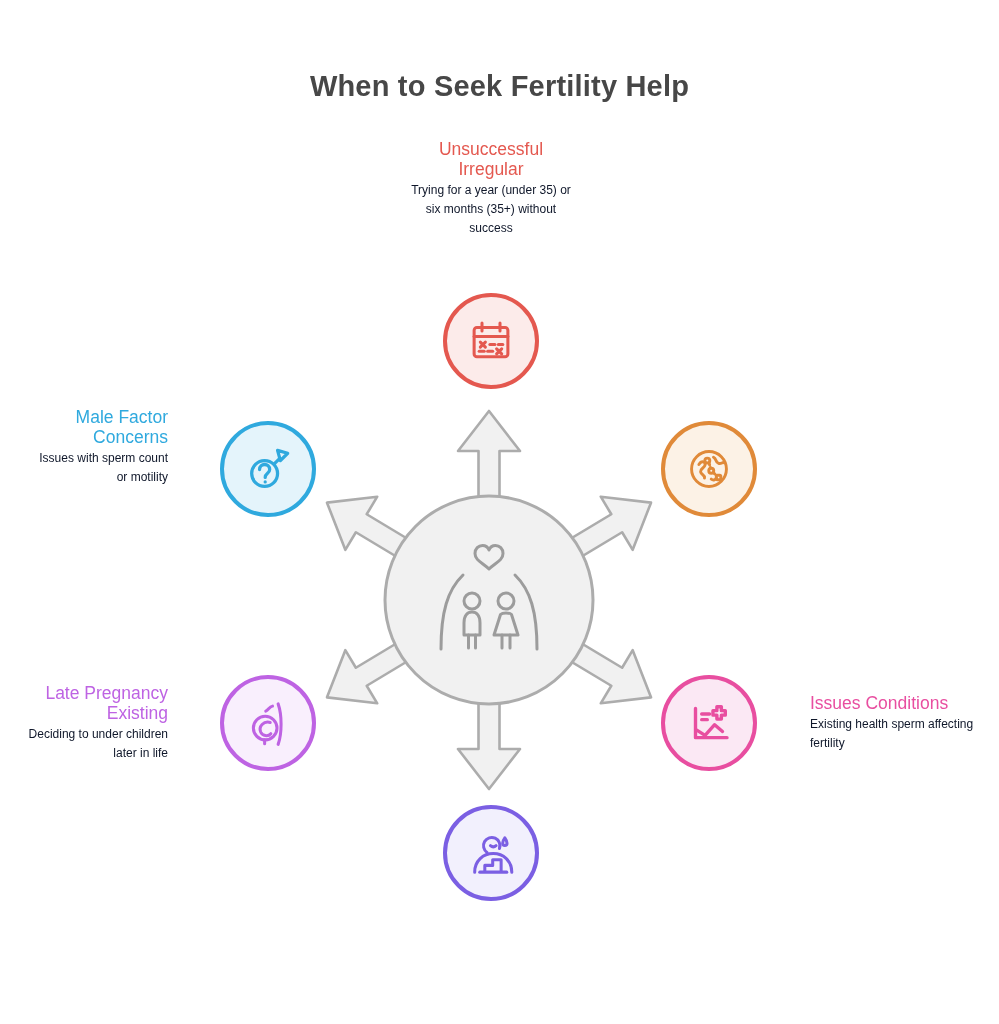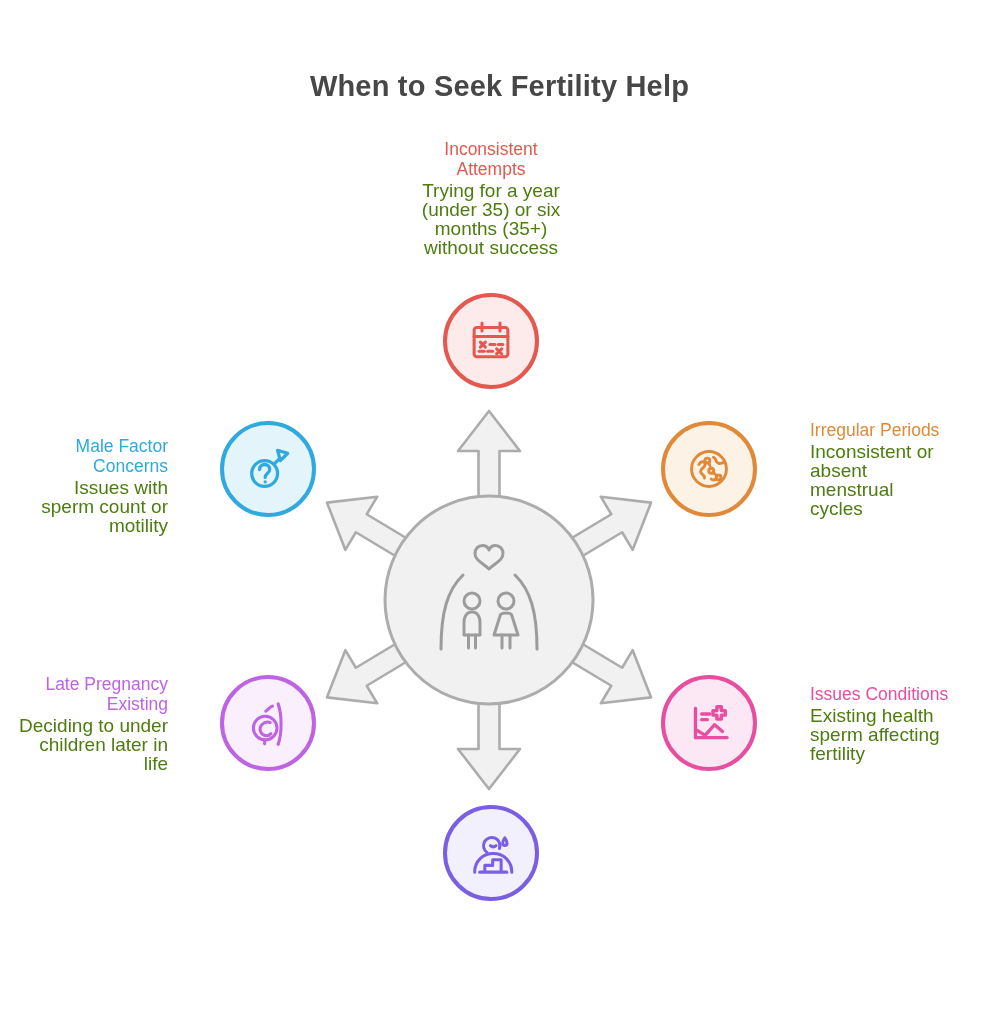--- a/index.html
+++ b/index.html
@@ -22,34 +22,34 @@
   .badge svg{width:54px;height:54px;color:var(--c);}
   .b-top{left:443px;top:293px;}
   .b-ur{left:661px;top:421px;}
   .b-lr{left:661px;top:675px;}
   .b-bottom{left:443px;top:805px;}
   .b-ll{left:220px;top:675px;}
   .b-ul{left:220px;top:421px;}
   
   .tblock{position:absolute;}
   .label{font-size:17.5px;line-height:20px;color:var(--c);}
-  .desc{font-size:19px;line-height:19px;color:#4d7c0f;margin-top:2px;}
+  .desc{font-size:12px;line-height:19px;color:#0f172a;margin-top:2px;}
   .t-top{left:391px;top:139px;width:200px;text-align:center;}
   .t-top .label{width:130px;margin:0 auto;}
   .t-top .desc{width:162px;margin:2px auto 0;}
   .t-bottom{left:391px;top:930px;width:200px;text-align:center;}
   .t-bottom .label{width:122px;margin:0 auto;}
   .t-bottom .desc{width:132px;margin:2px auto 0;}
   .t-ur{left:810px;top:469px;transform:translateY(-50%);width:175px;text-align:left;}
   .t-ur .label{white-space:nowrap;}
   .t-ur .desc{width:135px;}
   .t-lr{left:810px;top:723px;transform:translateY(-50%);width:180px;text-align:left;}
   .t-lr .label{white-space:nowrap;}
   .t-lr .desc{width:165px;}
-  .t-ul{right:831px;top:485px;transform:translateY(-50%);width:150px;text-align:right;}
+  .t-ul{right:831px;top:447px;transform:translateY(-50%);width:150px;text-align:right;}
   .t-ul .label{width:102px;margin-left:auto;}
   .t-ul .desc{width:138px;margin-left:auto;}
   .t-ll{right:831px;top:723px;transform:translateY(-50%);width:165px;text-align:right;}
   .t-ll .label{width:128px;margin-left:auto;}
   .t-ll .desc{width:155px;margin-left:auto;}
 </style>
 </head>
 <body>
 
 <div class="canvas">
@@ -95,40 +95,36 @@
         <path d="M19,25 l-4.5,4.5"></path>
       <path d="M23,27.2 h4.5"></path>
         <path d="M30.5,27.2 h4"></path>
       <path d="M13.5,33.2 h4.5"></path>
         <path d="M21,33.2 h4.5"></path>
       <path d="M29,31 l4.5,4.5"></path>
         <path d="M33.5,31 l-4.5,4.5"></path>
     </svg>
   </div>
   <div class="tblock t-top" style="--c: #E4584F;">
-    <div class="label">Inconsistent Attempts</div>
+    <div class="label">Unsuccessful Irregular</div>
     <div class="desc">Trying for a year (under 35) or six months (35+) without success</div>
   </div>
 
   <div class="badge b-ur" style="--c: #E08A39; --fill: #FCF2E6;">
     <svg viewBox="0 0 48 48" fill="none" stroke="currentColor" stroke-width="2.6" stroke-linecap="round" stroke-linejoin="round">
       <circle cx="24" cy="24" r="15.5"></circle>
       <path d="M15,20 c2.5,-4 6,-2.5 5.5,.5 c-.5,3 -4.5,3 -4,6 c.5,3 4,2.5 3.5,5.5"></path>
       <path d="M28,13.5 c3,1.5 1.5,4.5 4.5,5.5 c2.5,.8 3.5,-1.5 5,-.5"></path>
       <circle cx="22.5" cy="16.5" r="2.2"></circle>
       <circle cx="26" cy="25.5" r="2.2"></circle>
       <rect x="30.5" y="29.5" width="4" height="4" rx="1"></rect>
       <path d="M24,18.5 L25.3,22.8" stroke-dasharray="2 2.4"></path>
       <path d="M27.8,27.3 L31,30" stroke-dasharray="2 2.4"></path>
       <path d="M26,33 c2,1.5 4,.5 4.5,-1"></path>
     </svg>
-  </div>
-  <div class="tblock t-ur" style="--c: #E08A39;">
-    <div class="label">Irregular Periods</div>
-    <div class="desc">Inconsistent or absent menstrual cycles</div>
   </div>
 
   <div class="badge b-lr" style="--c: #E84EA0; --fill: #FBE8F4;">
     <svg viewBox="0 0 48 48" fill="none" stroke="currentColor" stroke-width="3" stroke-linecap="round" stroke-linejoin="round">
       <path d="M12,11 V37 H40"></path>
       <path d="M17.5,16 h7"></path>
         <path d="M17.5,21 h5"></path>
       <path d="M31,9.5 h4 v3.5 h3.5 v4 h-3.5 v3.5 h-4 v-3.5 h-3.5 v-4 h3.5 z"></path>
       <path d="M13.5,30.5 l7,4.5 8.5,-9.5 7,6"></path>
     </svg>

